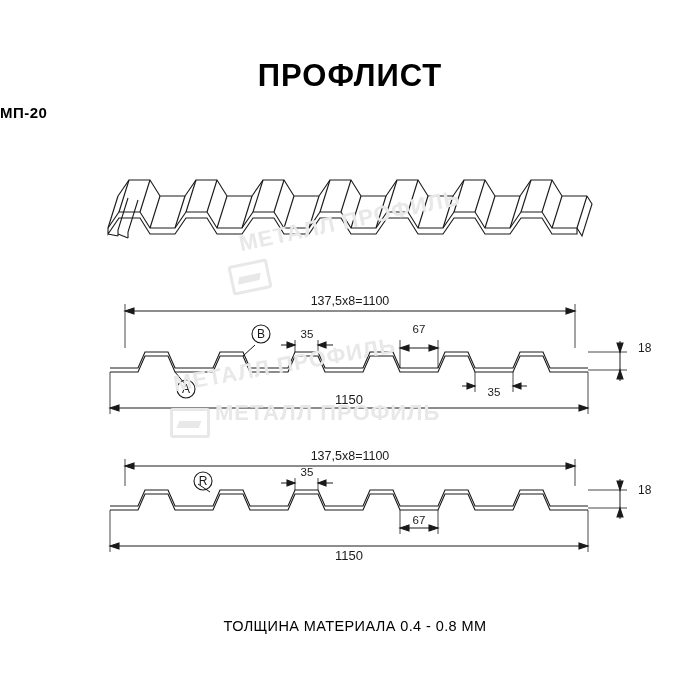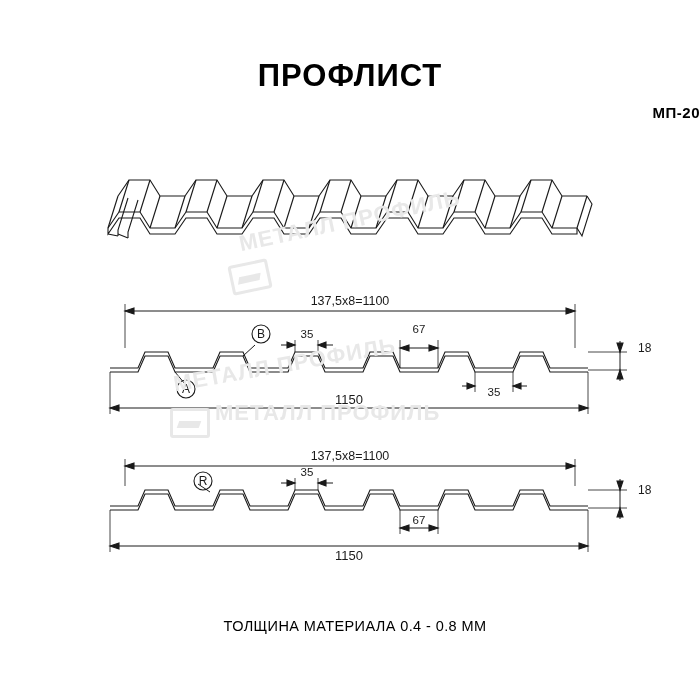--- a/index.html
+++ b/index.html
@@ -29,21 +29,21 @@
     text-align: center;
     font-size: 31px;
     font-weight: bold;
     letter-spacing: 1px;
   }
   .subtitle {
     position: absolute;
     left: 0;
     top: 104px;
     width: 700px;
-    text-align: right;
+    text-align: left;
     font-size: 15px;
     font-weight: bold;
     letter-spacing: 0.5px;
   }
   .footer {
     position: absolute;
     left: 5px;
     top: 618px;
     width: 700px;
     text-align: center;

